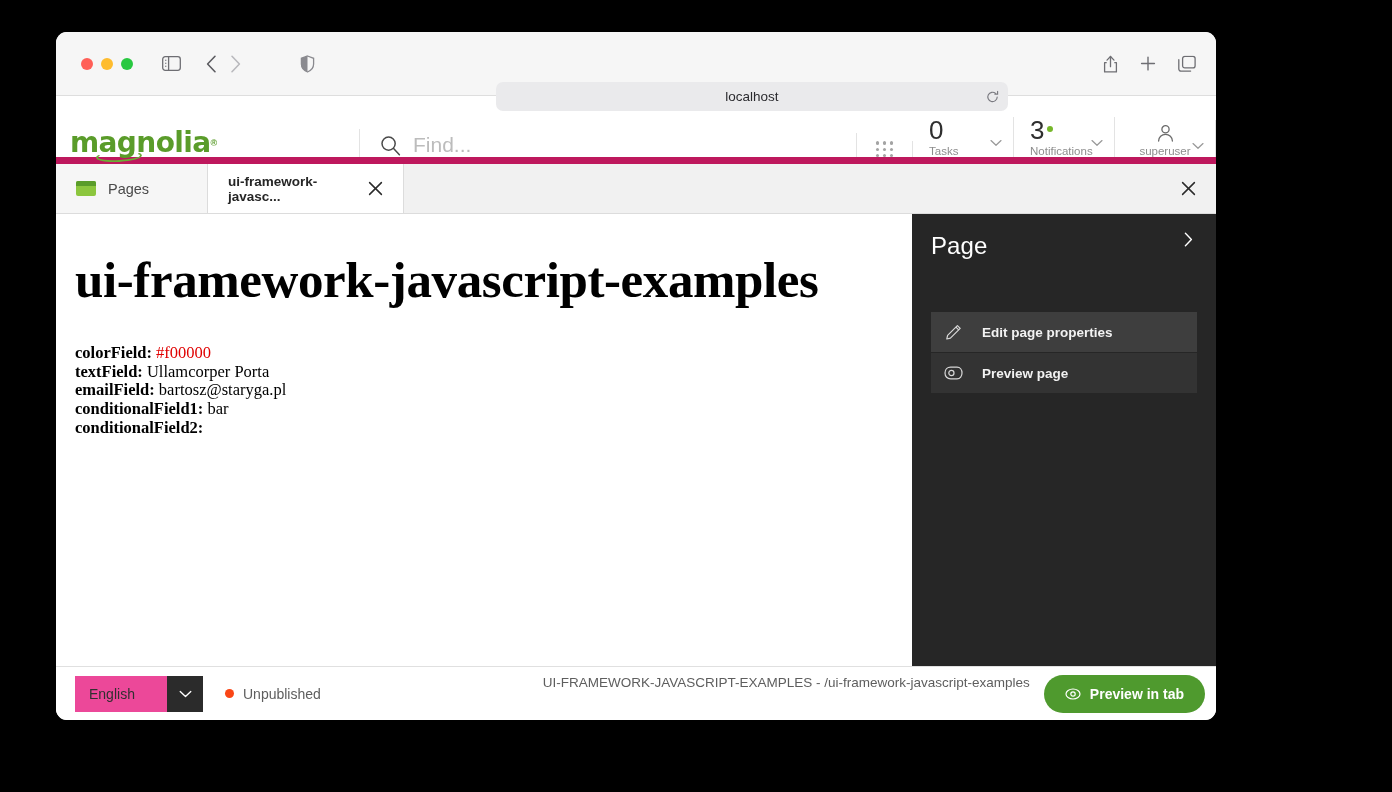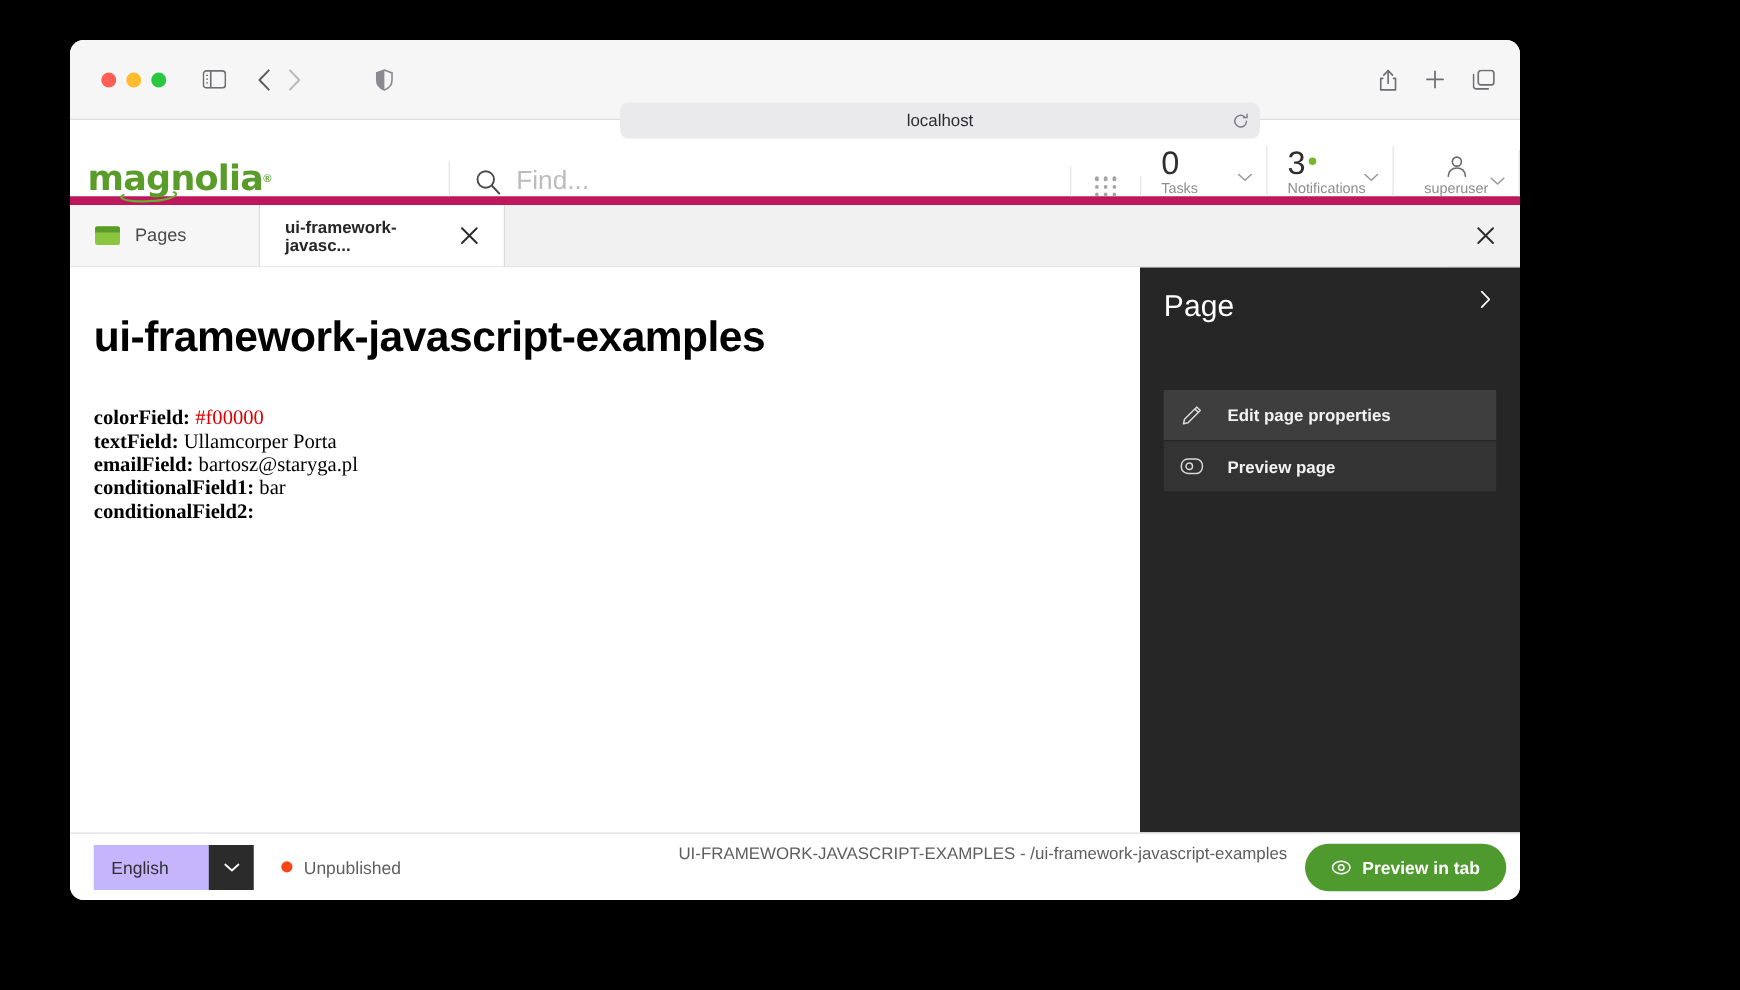--- a/index.html
+++ b/index.html
@@ -174,22 +174,22 @@
     color: #2b2b2b; cursor: pointer;
   }
 
   
   .body-area { flex: 1; display: flex; position: relative; background: #fff; min-height: 0; }
 
   .page-canvas {
     flex: 1; background: #fff; padding: 38px 0 0 19px; overflow: hidden;
   }
   .page-title {
-    font-family: Liberation Sans, sans-serif;
-    font-size: 34px; font-weight: 700; color: #000;
+    font-family: Liberation Serif, serif;
+    font-size: 51px; font-weight: 700; color: #000;
     letter-spacing: -.4px; line-height: 1.1;
   }
   .fieldlist {
     margin-top: 36px;
     font-family: "Liberation Serif", serif;
     font-size: 16.5px; color: #000; line-height: 1.13;
   }
   .fieldlist .row { white-space: nowrap; }
   .fieldlist b { font-weight: 700; }
   .val-color { color: #e00000; }
@@ -226,21 +226,21 @@
     height: 54px; background: #fff;
     border-top: 1px solid #e0e0e0;
     display: flex; align-items: center;
     flex: none; position: relative;
   }
   .lang-select {
     display: flex; align-items: stretch; height: 36px; margin-left: 19px;
     width: 128px;
   }
   .lang-value {
-    flex: 1; background: #c4b5fd; display: flex; align-items: center;
+    flex: 1; background: #ec4899; display: flex; align-items: center;
     padding-left: 14px; font-size: 14px; color: #303030;
   }
   .lang-btn {
     width: 36px; background: #2b2b2b; display: flex;
     align-items: center; justify-content: center; color: #fff; cursor: pointer;
   }
   .status { display: flex; align-items: center; gap: 9px; margin-left: 22px; }
   .status-dot { width: 9px; height: 9px; border-radius: 50%; background: #fa4616; }
   .status-text { font-size: 14px; color: #5e5e5e; }
 

